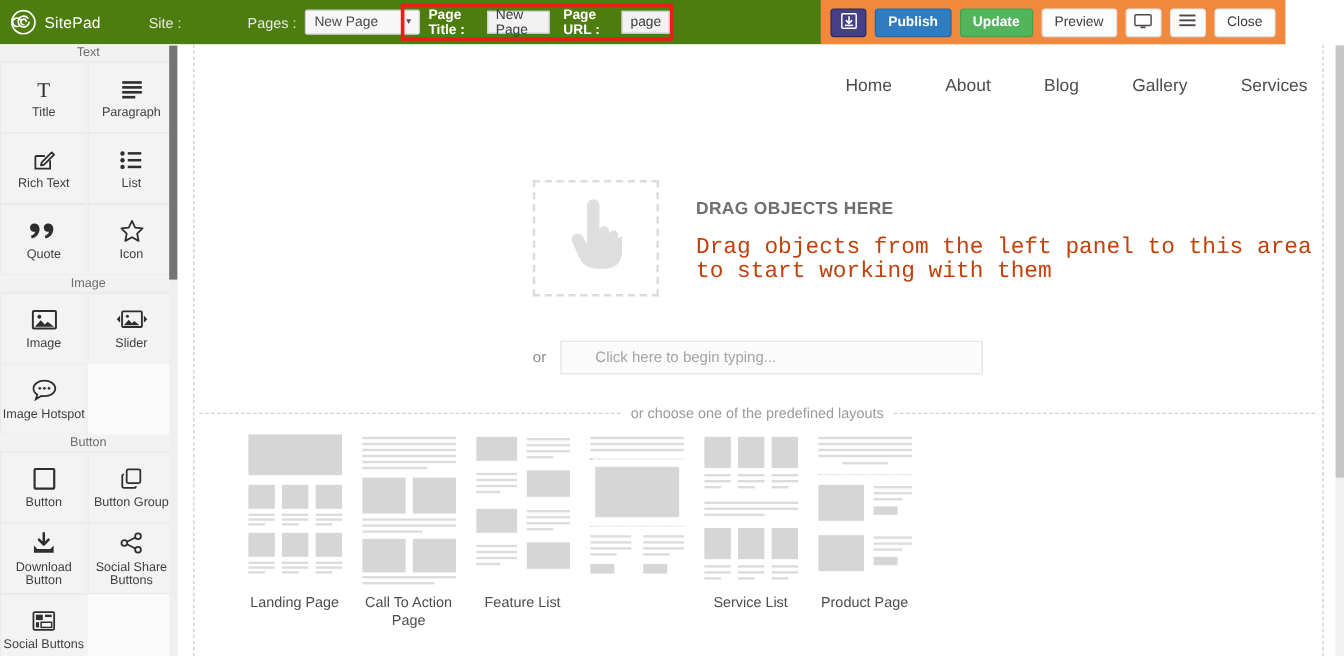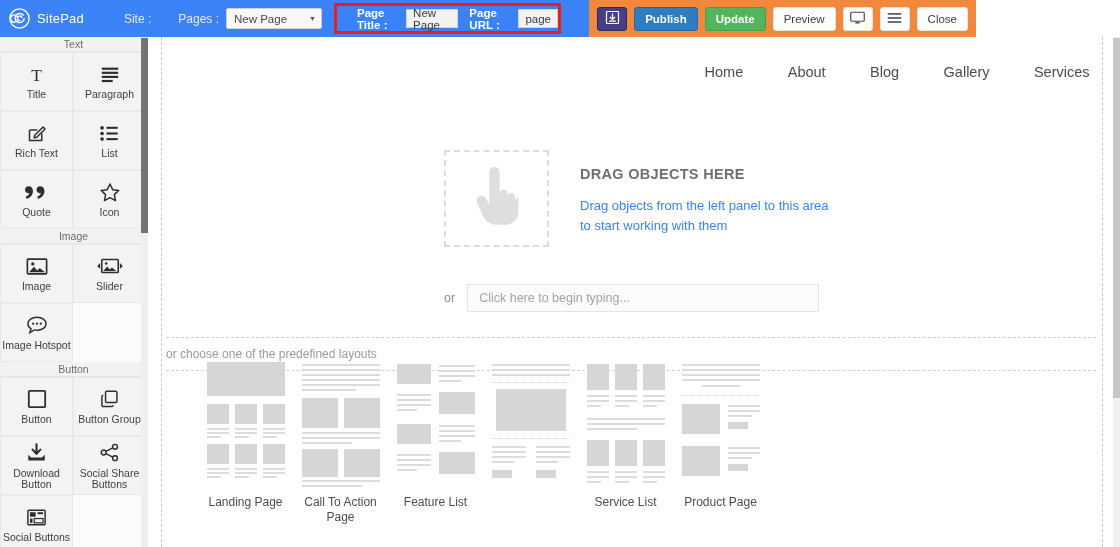--- a/index.html
+++ b/index.html
@@ -6,35 +6,35 @@
   html, body {
     width: 1120px; height: 547px;
     font-family: "Liberation Sans", sans-serif;
     background: #ffffff;
     overflow: hidden;
   }
   .app { position: relative; width: 1120px; height: 547px; }
 
   
   .topbar {
-    position: absolute; top: 0; left: 0; width: 976px; height: 37px;
-    background: #3b82f6; display: flex; align-items: center;
+    position: absolute; top: 0; left: 0; width: 1071px; height: 37px;
+    background: #4d7c0f; display: flex; align-items: center;
   }
   .tb-left { display: flex; align-items: center; height: 37px; flex: 0 0 auto; }
   .logo-wrap { display: flex; align-items: center; padding-left: 9px; }
   .logo-mark { width: 21px; height: 21px; flex: 0 0 21px; }
   .logo-text {
     color: #ffffff; font-size: 13px; letter-spacing: .2px;
     margin-left: 7px; font-weight: 400;
   }
   .tb-label {
     color: #e8e8e8; font-size: 12px; white-space: nowrap;
   }
   .site-label { margin-left: 40px; }
-  .pages-label { margin-left: 27px; }
+  .pages-label { margin-left: 55px; }
   .pages-select {
     margin-left: 7px; width: 96px; height: 21px;
     background: #f7f7f7; border: 1px solid #cfcfcf; border-radius: 2px;
     display: flex; align-items: center; justify-content: space-between;
     padding: 0 5px 0 7px; font-size: 11.5px; color: #4a4a4a;
   }
   .caret { font-size: 7px; color: #555; line-height: 1; }
 
   
   .redbox {
@@ -130,36 +130,36 @@
   }
   .dz-box {
     width: 105px; height: 97px; border: 2px dashed #dcdcdc;
     display: flex; align-items: center; justify-content: center;
   }
   .dz-text { margin-left: 31px; padding-top: 16px; }
   .dz-title {
     font-size: 14.5px; font-weight: bold; color: #6f6f6f;
     letter-spacing: .3px; margin-bottom: 14px;
   }
-  .dz-desc { font-size: 13px; color: #3b82f6; line-height: 20px; }
+  .dz-desc { font-size: 19px; color: #c2410c; line-height: 20px; font-family: Liberation Mono, monospace; }
 
   .orrow {
     position: absolute; left: 296px; top: 247px;
     display: flex; align-items: center;
   }
   .or-word { font-size: 12.5px; color: #8c8c8c; margin-right: 12px; }
   .type-input {
     width: 352px; height: 28px; background: #fbfbfb;
     border: 1px solid #e4e4e4; display: flex; align-items: center;
-    padding-left: 11px; font-size: 12.5px; color: #a4a4a4; cursor: text;
+    padding-left: 28px; font-size: 12.5px; color: #a4a4a4; cursor: text;
   }
 
   .divider {
     position: absolute; left: 18px; top: 300px; width: 930px;
-    display: flex; gap: 9px; flex-direction: column;
+    display: flex; align-items: center; gap: 9px;
   }
   .dline { flex: 1 1 auto; border-top: 1px dashed #cfcfcf; height: 0; }
   .dtext { font-size: 12px; color: #9a9a9a; white-space: nowrap; }
 
   
   .layouts {
     position: absolute; left: 50px; top: 325px;
     display: flex; gap: 0;
   }
   .lay { width: 95px; display: flex; flex-direction: column; align-items: center; cursor: pointer; }

